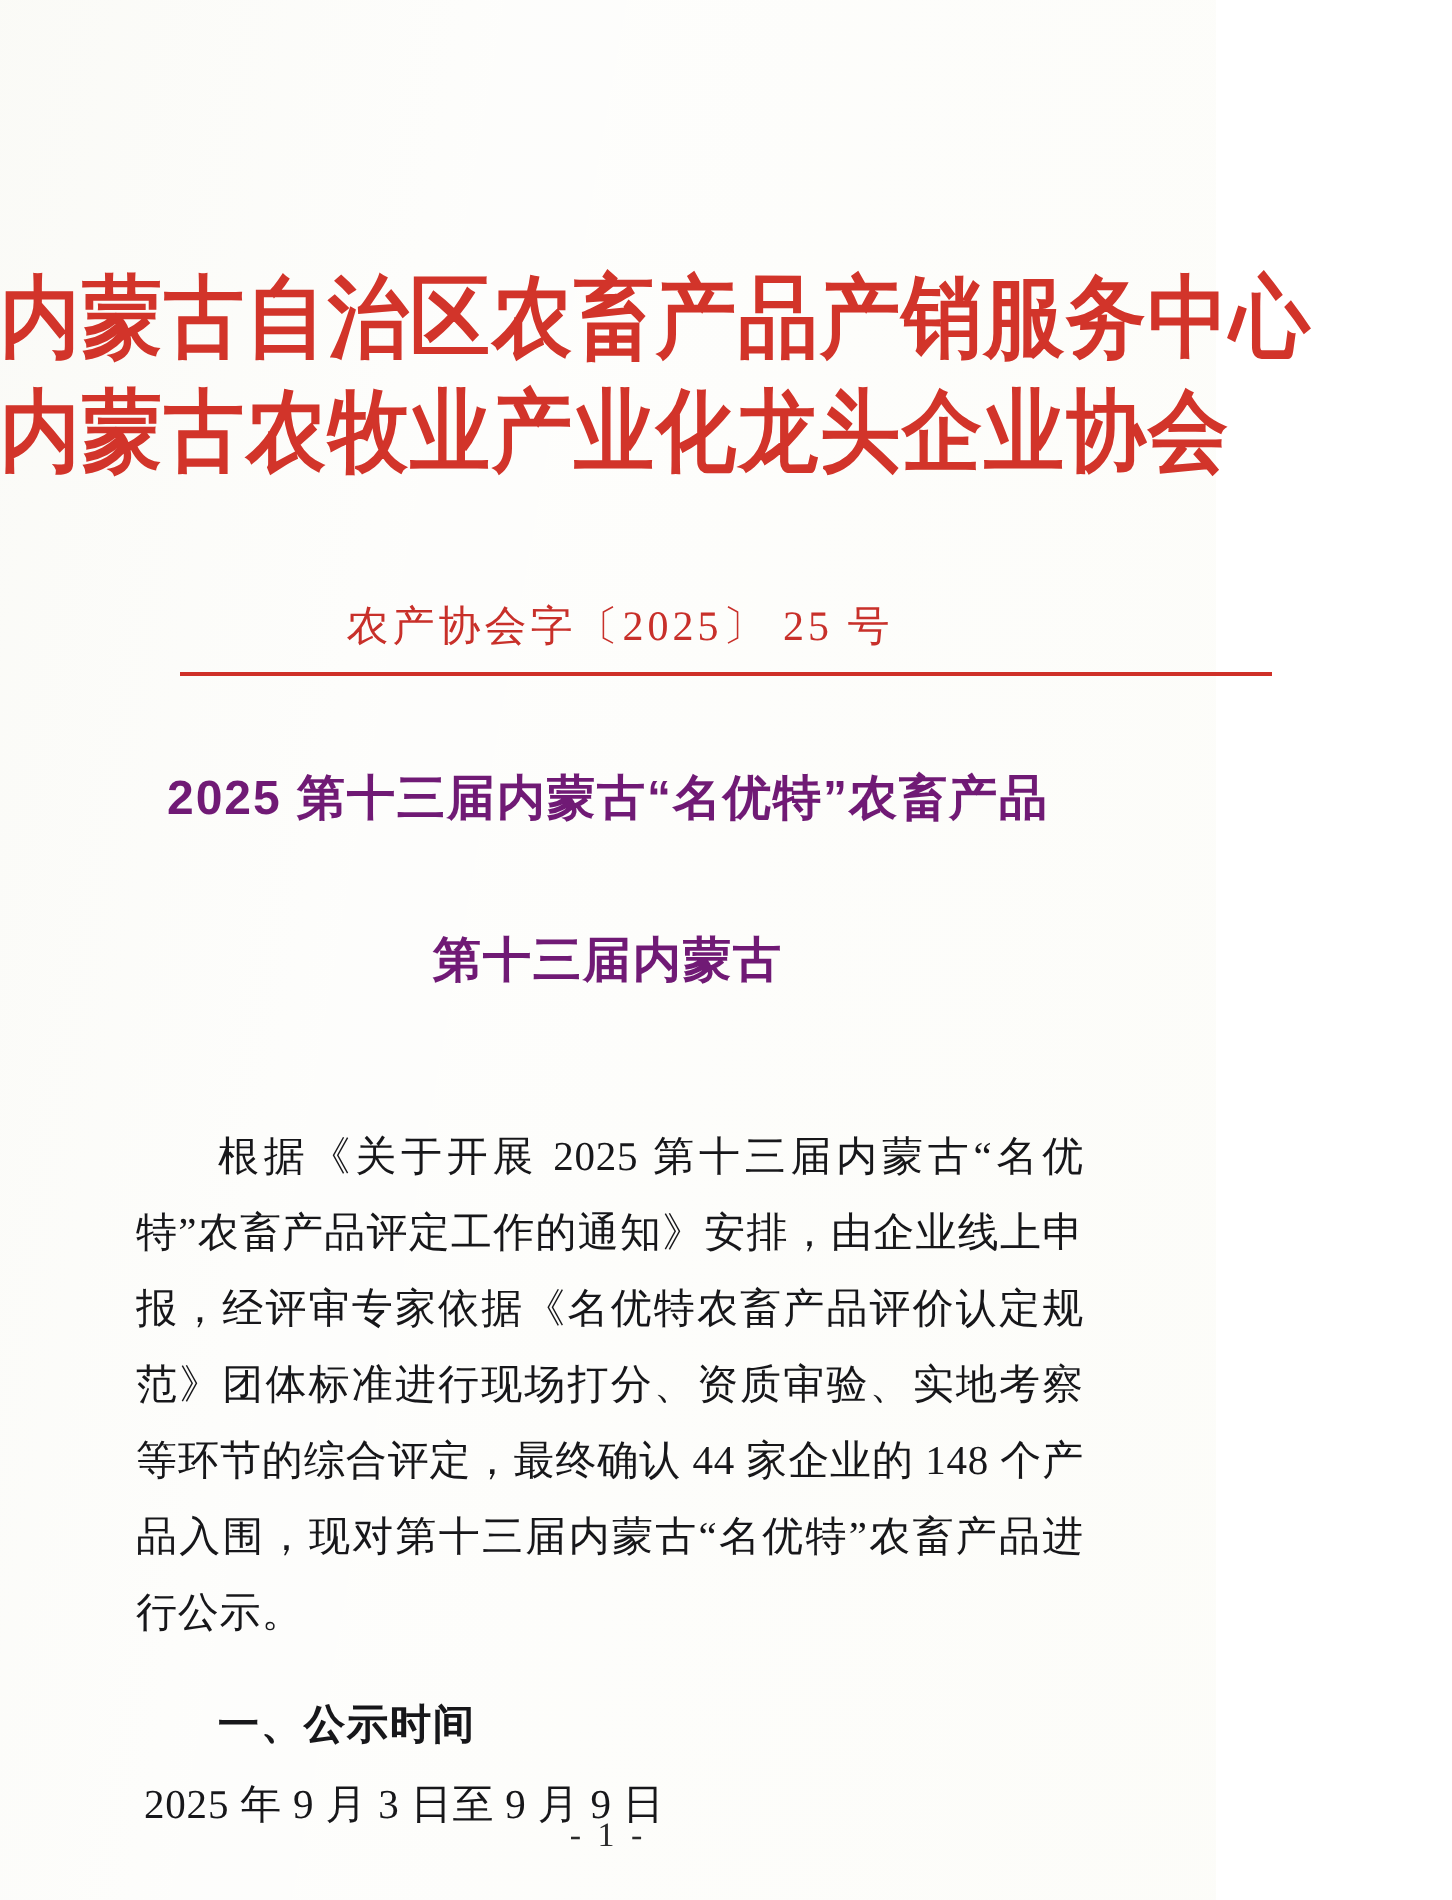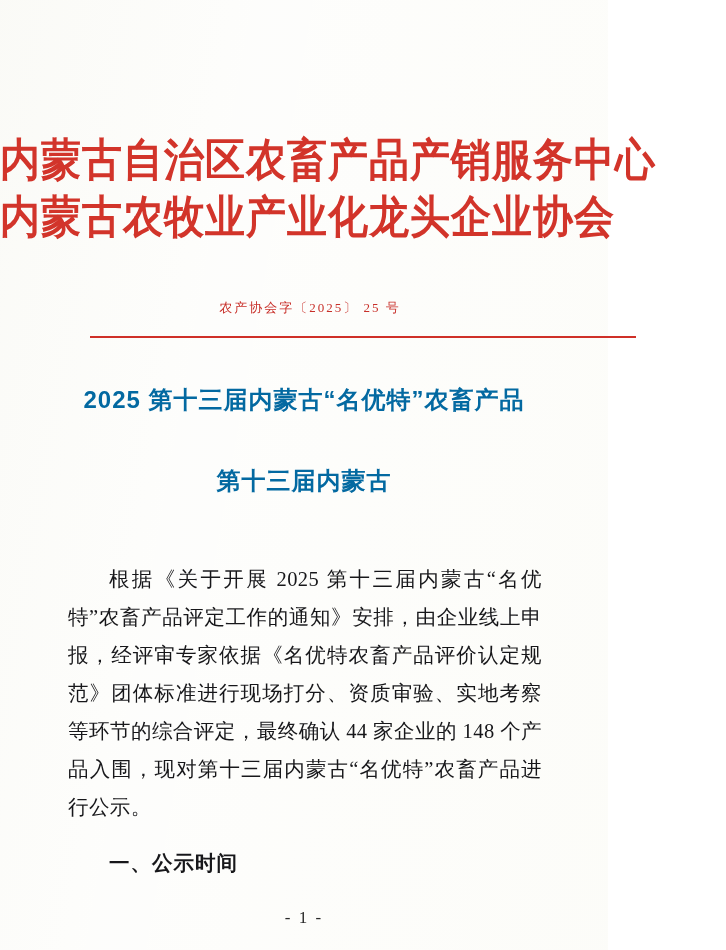--- a/index.html
+++ b/index.html
@@ -53,41 +53,41 @@
     transform-origin: center top;
   }
 
   .doc-number {
     position: absolute;
     left: 12px;
     right: 0;
     top: 299px;
     text-align: center;
     color: #c8302a;
-    font-size: 13px;
+    font-size: 21px;
     letter-spacing: 2px;
     font-family: "Liberation Serif", "DejaVu Serif", serif;
   }
 
   .red-rule {
     position: absolute;
     left: 90px;
     width: 546px;
     top: 336px;
     height: 2px;
     background: #cf3028;
   }
 
   .title-block {
     position: absolute;
     left: 64px;
     right: 64px;
     top: 386px;
     text-align: center;
-    color: #0369a1;
+    color: #701a75;
   }
 
   .title-line {
     font-family: "Liberation Sans", "DejaVu Sans", sans-serif;
     font-weight: bold;
     font-size: 24px;
     letter-spacing: 1px;
     line-height: 1.2;
   }
 
@@ -156,18 +156,19 @@
 
   <div class="title-block">
     <div class="title-line">2025 第十三届内蒙古“名优特”农畜产品</div>
     <div class="title-line second">第十三届内蒙古</div>
   </div>
 
   <div class="body-block">
     <p class="para">根据《关于开展 2025 第十三届内蒙古“名优特”农畜产品评定工作的通知》安排，由企业线上申报，经评审专家依据《名优特农畜产品评价认定规范》团体标准进行现场打分、资质审验、实地考察等环节的综合评定，最终确认 44 家企业的 148 个产品入围，现对第十三届内蒙古“名优特”农畜产品进行公示。</p>
 
     <div class="section-heading">一、公示时间</div>
+    <div class="section-text">2025 年 9 月 3 日至 9 月 9 日</div>
 
   </div>
 
   <div class="page-number">- 1 -</div>
 
 </div>
 
 </body></html>

